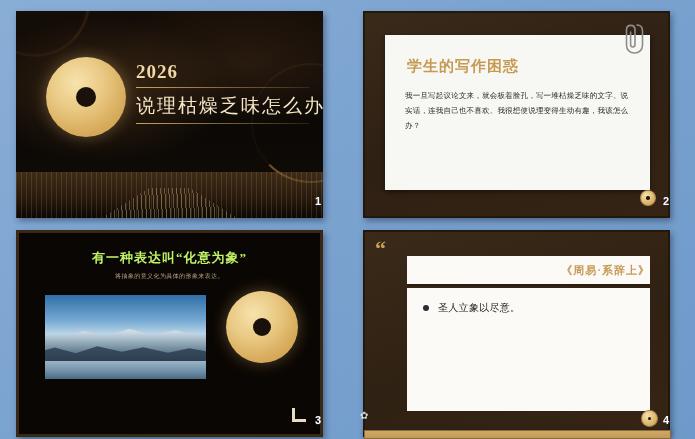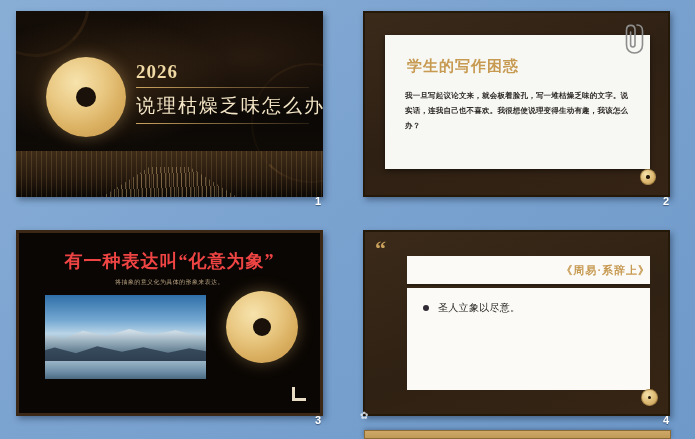--- a/index.html
+++ b/index.html
@@ -19,21 +19,21 @@
     display: grid;
     grid-template-columns: 347px 348px;
     grid-template-rows: 219px 219px;
   }
 
   .cell { position: relative; }
 
   .slide {
     position: absolute;
     left: 16px; top: 11px;
-    width: 307px; height: 186px;
+    width: 307px; height: 207px;
     background: #000;
     box-shadow: 2px 3px 6px rgba(20,35,60,0.45);
     overflow: hidden;
   }
   .cell.right .slide { left: 16px; }
 
   .slide-num {
     position: absolute;
     right: 26px; bottom: 12px;
     color: #ffffff;
@@ -133,21 +133,20 @@
     font-weight: bold;
     letter-spacing: 1px;
     margin: 8px 0 0 6px;
   }
   .s2 .card-body {
     margin: 12px 2px 0 4px;
     color: #2d2a26;
     font-size: 7.5px;
     line-height: 2.0;
     letter-spacing: 0.2px;
-    font-weight: bold;
   }
   .paperclip {
     position: absolute;
     right: 24px; top: 8px;
     width: 22px; height: 34px;
   }
   .s2 .coin {
     position: absolute;
     right: 12px; bottom: 10px;
     width: 16px; height: 16px;
@@ -165,22 +164,22 @@
     background: #241708;
   }
 
   
   .s3 {
     background: #0a0603;
     border: 3px solid #3a2715;
   }
   .s3 .hd { text-align: center; padding-top: 16px; }
   .s3 .hd-title {
-    color: #ef4444;
-    font-size: 18px;
+    color: #bef264;
+    font-size: 13px;
     font-weight: bold;
     letter-spacing: 1px;
     font-family: "Liberation Serif", "DejaVu Serif", serif;
   }
   .s3 .hd-sub {
     color: #b9a484;
     font-size: 6px;
     margin-top: 5px;
     letter-spacing: 0.4px;
   }

